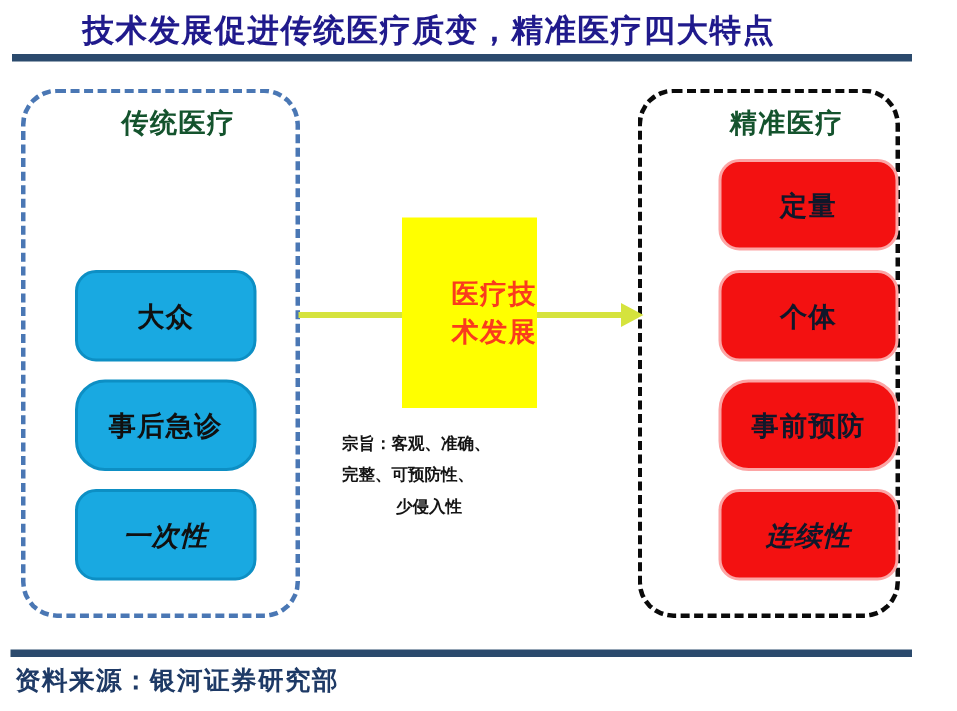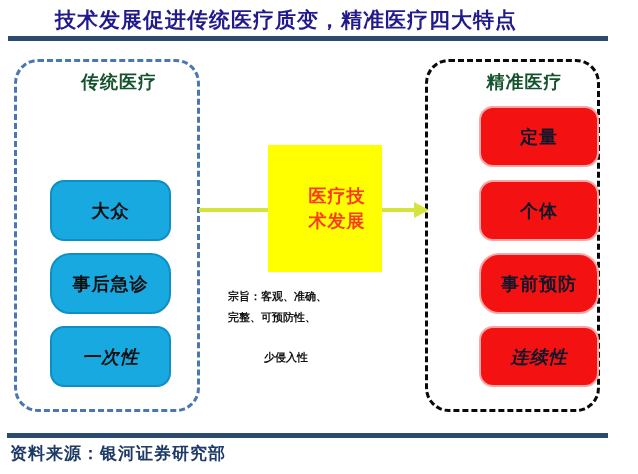--- a/index.html
+++ b/index.html
@@ -31,31 +31,31 @@
   }
   .ibox-cyan{left:33px;width:121px;background:#19a9e1;border:2px solid #0d8fc4;color:#101010;}
   .ibox-red{left:27px;width:120px;background:#f31111;border:2px solid #fca5a5;color:#0f172a;margin-left:24px;}
   .row0{top:44px;}
   .row1{top:118px;}
   .row2{top:191px;border-radius:20px;}
   .row3{top:264px;font-style:italic;}
   
   .center-box{
     position:absolute;left:268px;top:145px;width:90px;height:127px;background:#ffff00;
-    display:flex;flex-direction:column;align-items:center;justify-content:center;z-index:3;padding-left:24px;
+    display:flex;flex-direction:column;align-items:flex-end;justify-content:center;z-index:3;
   }
   .center-box div{font-size:18px;font-weight:bold;color:#fa3b1d;line-height:25px;letter-spacing:1px;}
   
   .arrow-svg{position:absolute;left:197px;top:199px;z-index:1;}
   
   .note{
     position:absolute;left:228px;top:286px;width:150px;
     font-size:11px;font-weight:bold;color:#141414;line-height:21px;
   }
-  .note .nl3{padding-left:36px;margin-top:19px;}
+  .note .nl3{padding-left:36px;}
   
   .source{
     position:absolute;left:10px;top:442px;
     font-size:17px;font-weight:bold;color:#1e3a66;letter-spacing:1px;
   }
 </style>
 </head>
 <body>
 
 <div class="stage">

